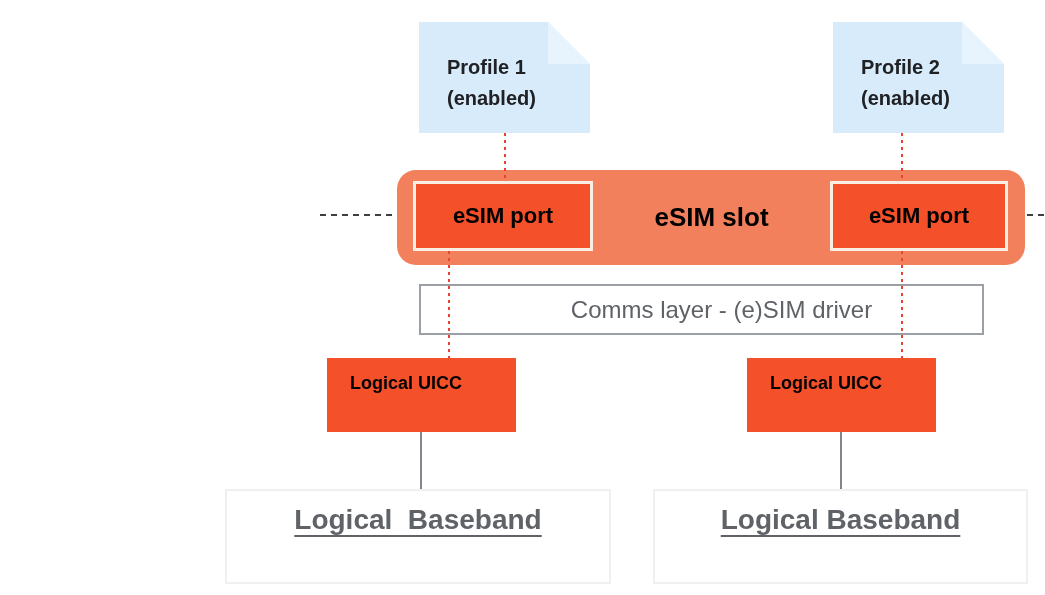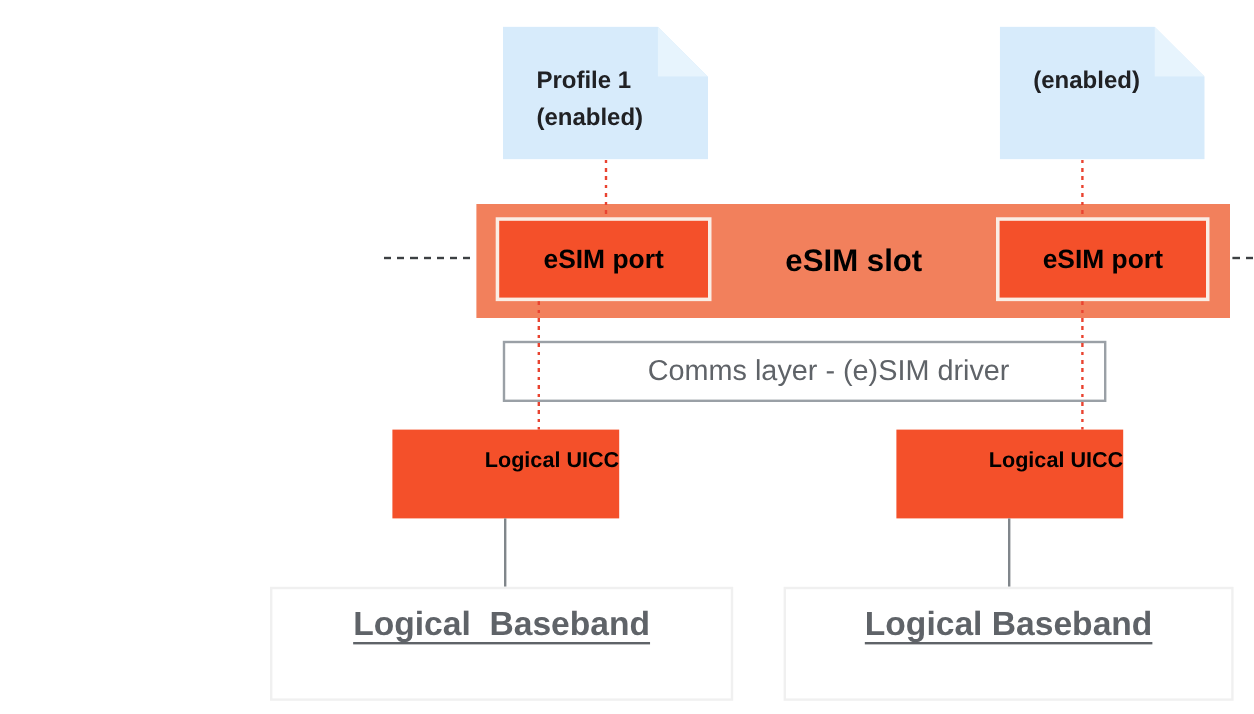--- a/index.html
+++ b/index.html
@@ -59,49 +59,48 @@
 
   
   .terminal-box{
     position:absolute;left:19px;top:179px;width:299px;height:71px;
     background:var(--label-gray-bg);
     display:flex;align-items:center;justify-content:center;
     font-size:19px;font-weight:700;color:var(--text-dark);
   }
 
   
-  .slot{position:absolute;left:397px;top:170px;width:628px;height:95px;background:var(--slot-salmon);}
+  .slot{position:absolute;left:397px;top:170px;width:628px;height:95px;background:var(--slot-salmon);border-radius:19px;}
   .port{
     position:absolute;top:11px;height:70px;background:var(--port-orange);
     border:3px solid var(--port-border);
     display:flex;align-items:center;justify-content:center;
     font-size:22px;font-weight:700;color:#000;
   }
   .port.port1{left:16px;width:180px;}
   .port.port2{left:433px;width:178px;}
   .slot-label{
     position:absolute;left:196px;top:0;width:237px;height:95px;
     display:flex;align-items:center;justify-content:center;
     font-size:26px;font-weight:700;color:#000;
   }
 
   
   .comms{
-    position:absolute;left:419px;top:284px;width:503px;height:51px;
+    position:absolute;left:419px;top:284px;width:565px;height:51px;
     background:#fff;border:2px solid var(--box-border-gray);
     display:flex;align-items:center;justify-content:center;
     font-size:24px;color:var(--text-gray);z-index:2;padding-left:40px;
   }
 
   
   .uicc{
     position:absolute;top:358px;width:189px;height:74px;background:var(--port-orange);
     font-size:18px;font-weight:700;line-height:24px;color:#000;
-    padding:13px 0 0 23px;
-    text-align:right;
+    padding:13px 16px 0 23px;
   }
   .uicc.u1{left:327px;}
   .uicc.u2{left:747px;}
 
   
   .baseband{
     position:absolute;top:489px;height:95px;background:#fff;
     border:2px solid var(--baseband-border);
     display:flex;justify-content:center;align-items:flex-start;
     padding-top:13px;
@@ -122,20 +121,21 @@
     <div class="fold"></div>
     <div class="profile-text">
       <div>Profile 1</div>
       <div>(enabled)</div>
     </div>
   </div>
 
   <div class="profile p2">
     <div class="fold"></div>
     <div class="profile-text">
+      <div>Profile 2</div>
       <div>(enabled)</div>
     </div>
   </div>
 
   <div class="vdot d1"></div>
   <div class="vdot d2"></div>
   <div class="vdot d3"></div>
   <div class="vdot d4"></div>
 
 

